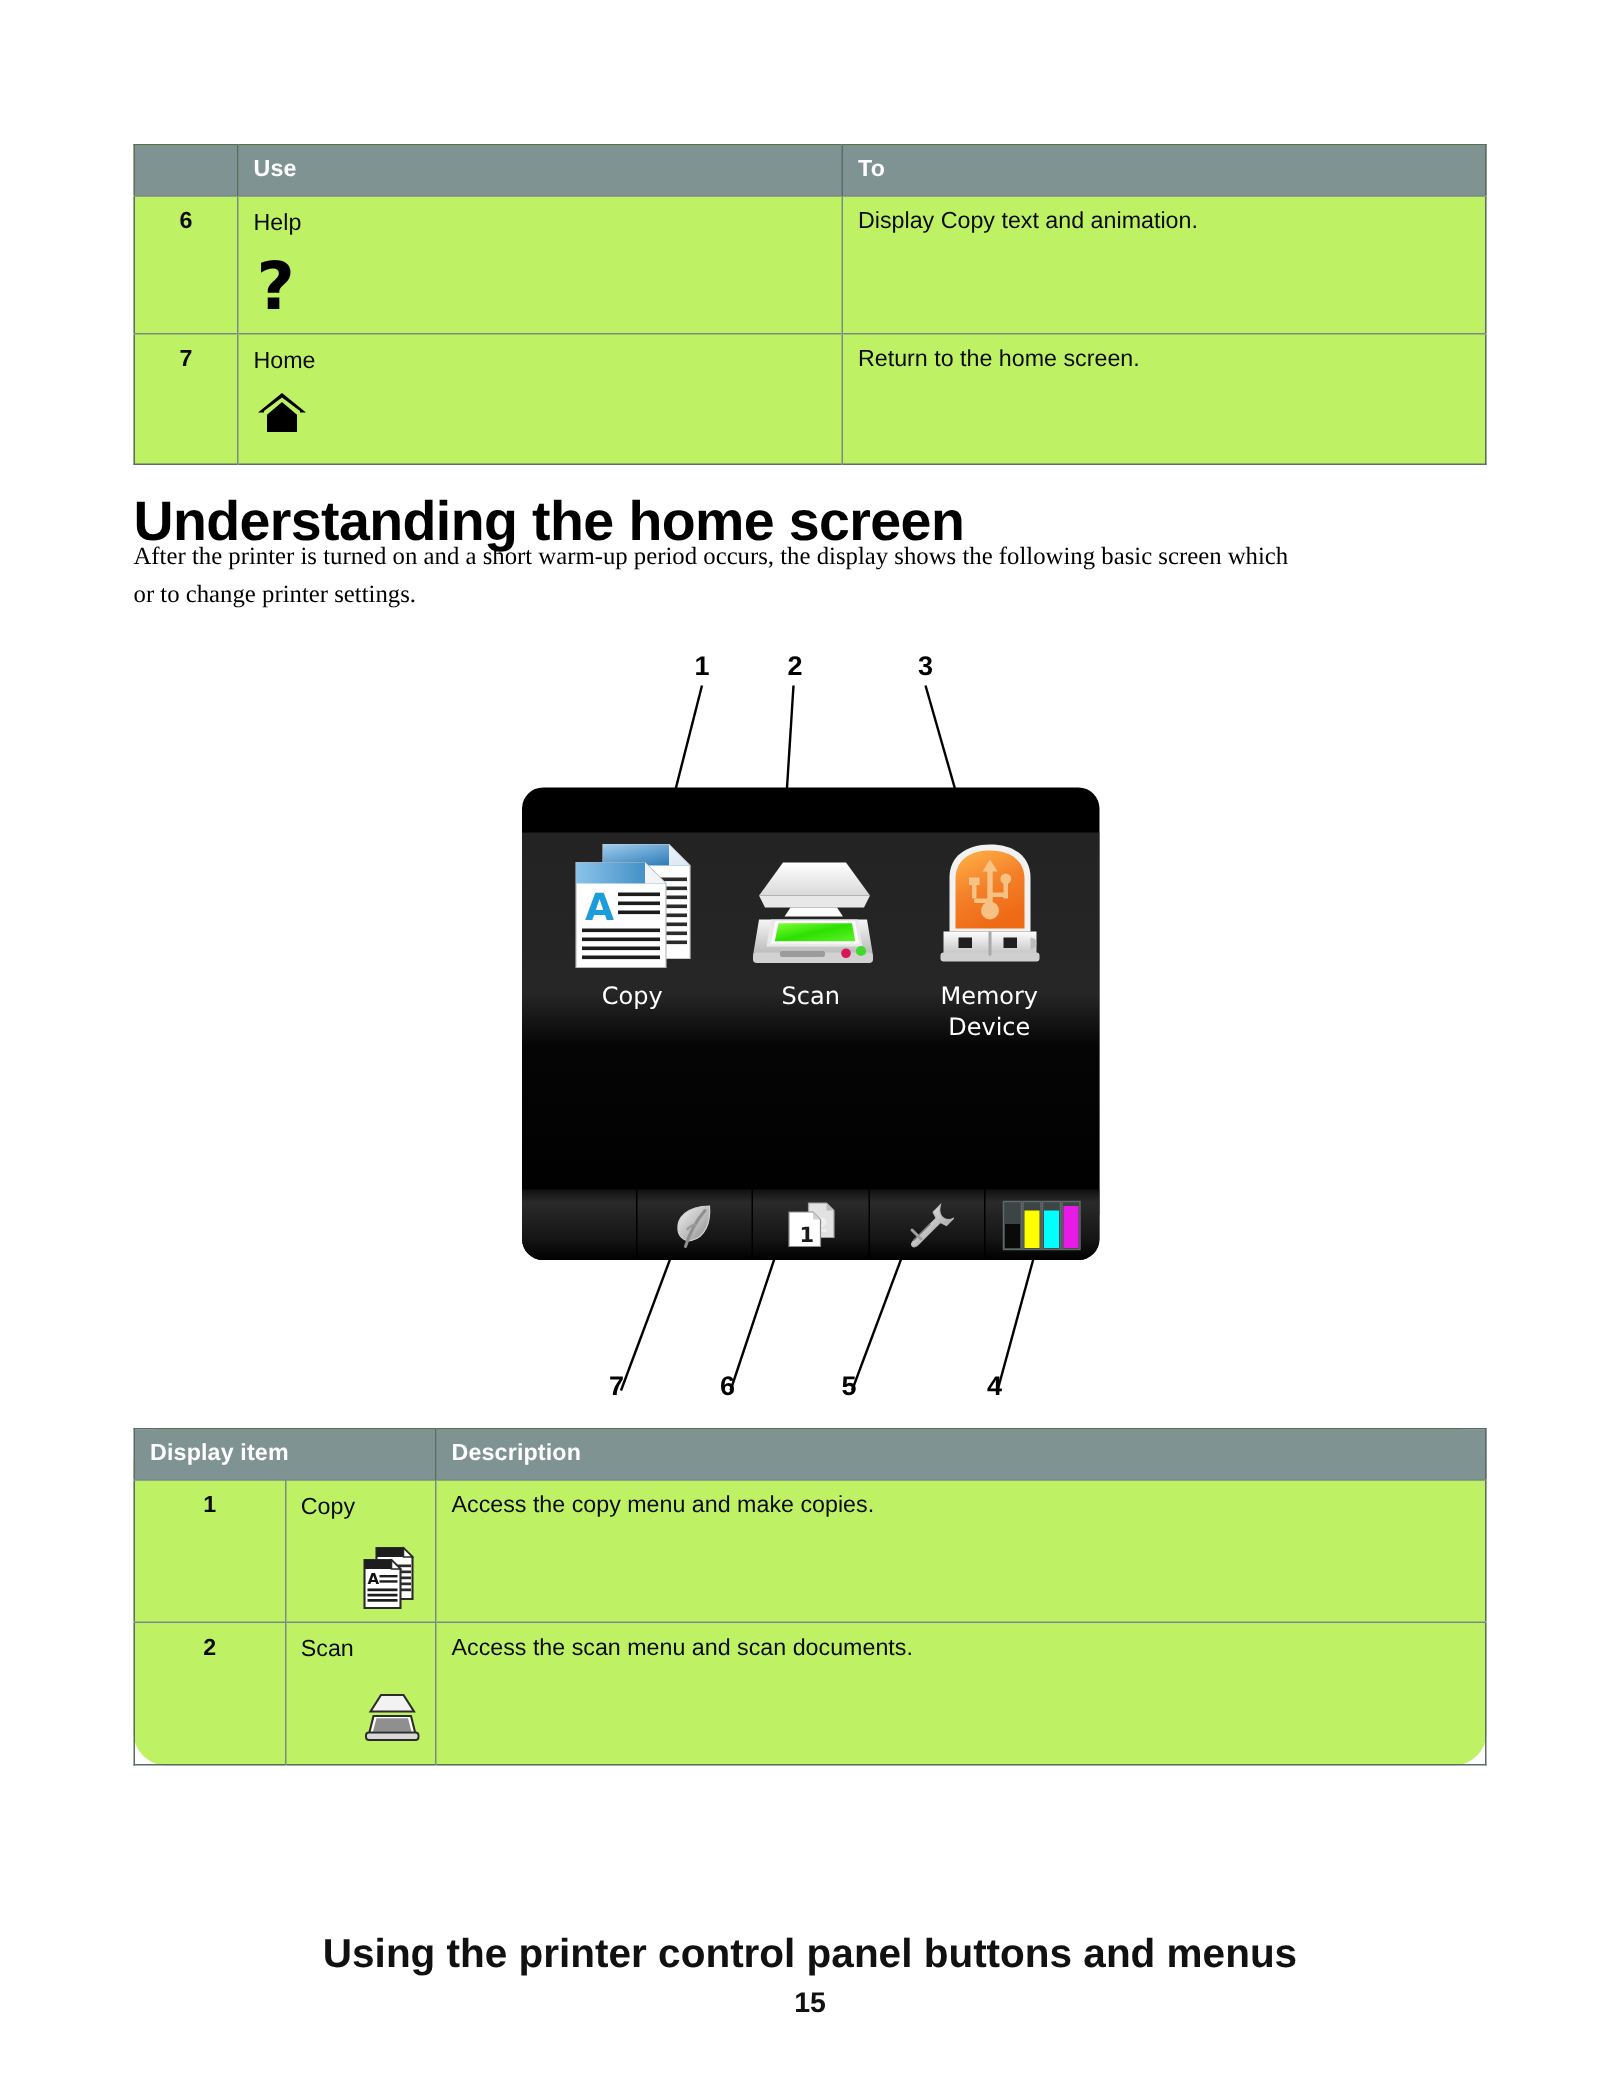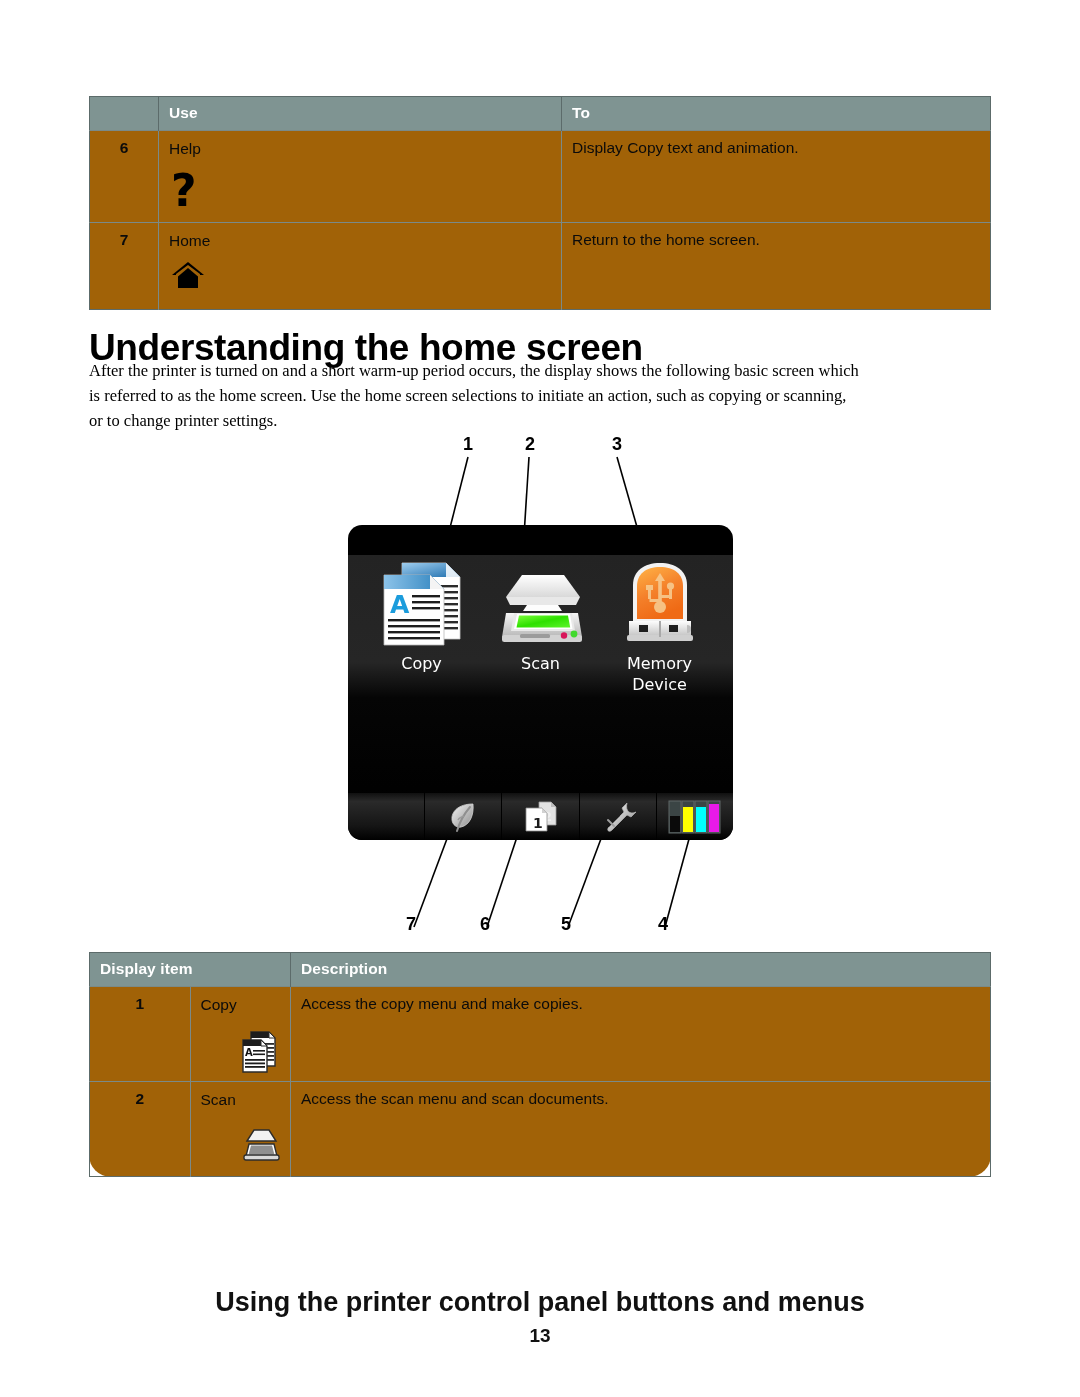--- a/index.html
+++ b/index.html
@@ -14,21 +14,21 @@
     font-family: "Liberation Sans", sans-serif;
     color: #000;
     overflow: hidden;
   }
 
   
   .doc-table {
     position: absolute;
     border-collapse: collapse;
     table-layout: fixed;
-    background: #a16207;
+    background: #bef264;
     border: 1px solid #5c6b6a;
   }
   .doc-table th {
     background: #7f9492;
     color: #ffffff;
     font-size: 15.5px;
     font-weight: bold;
     text-align: left;
     padding: 6px 0 7px 10px;
     height: 20px;
@@ -242,21 +242,20 @@
       </td>
       <td class="lastcol">Return to the home screen.</td>
     </tr>
   </tbody>
 </table>
 
 <h1 id="page-heading">Understanding the home screen</h1>
 
 <div id="intro-paragraph">
   <span>After the printer is turned on and a short warm-up period occurs, the display shows the following basic screen which</span>
-  <span>is referred to as the home screen. Use the home screen selections to initiate an action, such as copying or scanning,</span>
   <span>or to change printer settings.</span>
 </div>
 
 <div id="figure">
 
   <svg class="leaders" viewBox="0 0 400 500">
 
     <path d="M128 25 L86 190" stroke="#000" stroke-width="1.6" fill="none"></path>
     <path d="M189 25 L178 198" stroke="#000" stroke-width="1.6" fill="none"></path>
     <path d="M277 25 L327 200" stroke="#000" stroke-width="1.6" fill="none"></path>
@@ -521,13 +520,13 @@
             <rect x="5" y="30" width="35" height="5" rx="2" fill="#d9d9d9" stroke="#2c2c2c" stroke-width="1.3"></rect>
           </svg>
         </span>
       </td>
       <td class="lastcol">Access the scan menu and scan documents.</td>
     </tr>
   </tbody>
 </table>
 
 <div id="footer-title">Using the printer control panel buttons and menus</div>
-<div id="page-number">13</div>
+<div id="page-number">15</div>
 
 </body></html>

